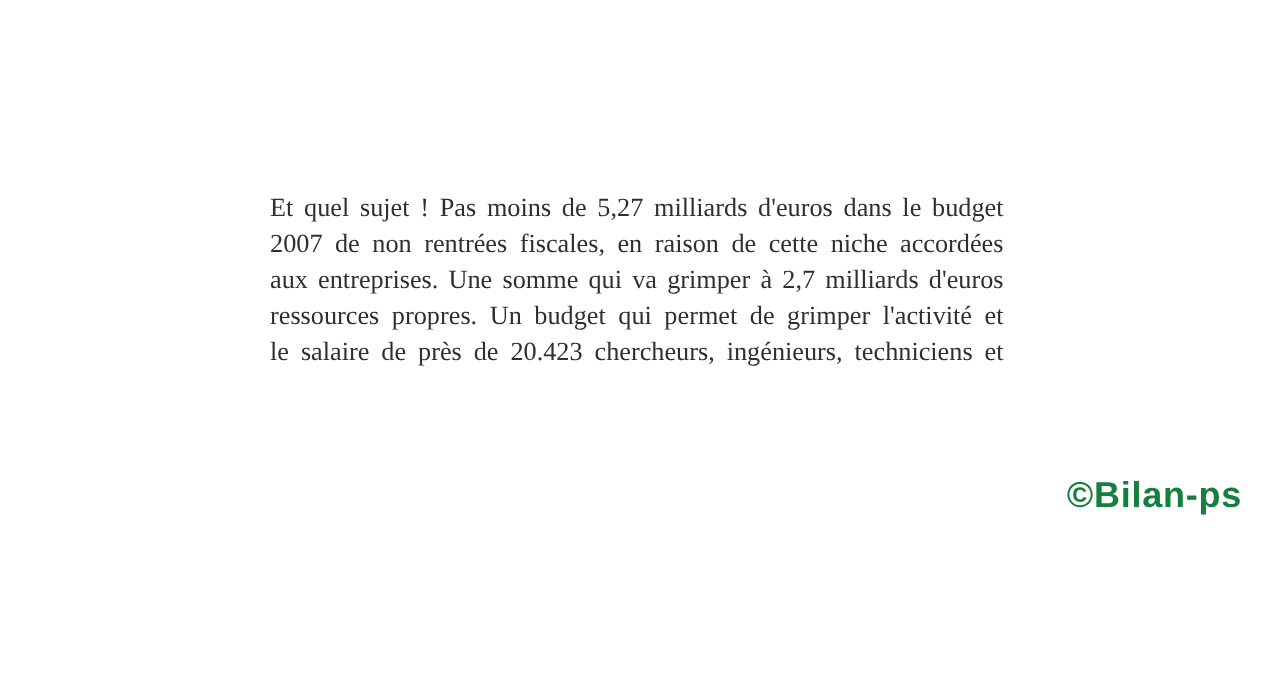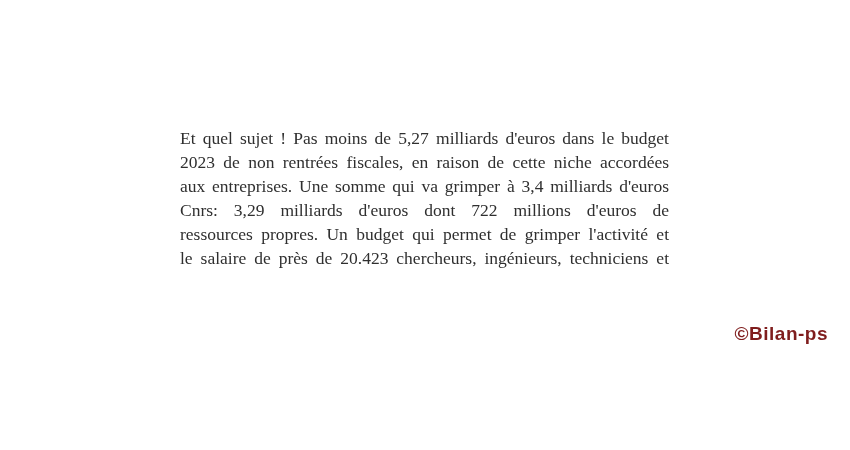--- a/index.html
+++ b/index.html
@@ -31,32 +31,31 @@
     text-align-last: justify;
     -moz-text-align-last: justify;
     white-space: normal;
   }
   .watermark {
     position: absolute;
     right: 22px;
     bottom: 13px;
     font-family: "Liberation Sans", "DejaVu Sans", sans-serif;
     font-weight: bold;
-    font-size: 19px;
+    font-size: 24px;
     letter-spacing: 0.5px;
-    color: #7f1d1d;
+    color: #15803d;
     user-select: none;
   }
 </style>
 </head>
 <body>
 
 <div class="page">
   <div class="article">
     <span class="line">Et quel sujet ! Pas moins de 5,27 milliards d'euros dans le budget</span>
-    <span class="line">2023 de non rentrées fiscales, en raison de cette niche accordées</span>
-    <span class="line">aux entreprises. Une somme qui va grimper à 3,4 milliards d'euros</span>
-    <span class="line">Cnrs: 3,29 milliards d'euros dont 722 millions d'euros de</span>
+    <span class="line">2007 de non rentrées fiscales, en raison de cette niche accordées</span>
+    <span class="line">aux entreprises. Une somme qui va grimper à 2,7 milliards d'euros</span>
     <span class="line">ressources propres. Un budget qui permet de grimper l'activité et</span>
     <span class="line">le salaire de près de 20.423 chercheurs, ingénieurs, techniciens et</span>
   </div>
   <div class="watermark">©Bilan-ps</div>
 </div>
 
 </body></html>

